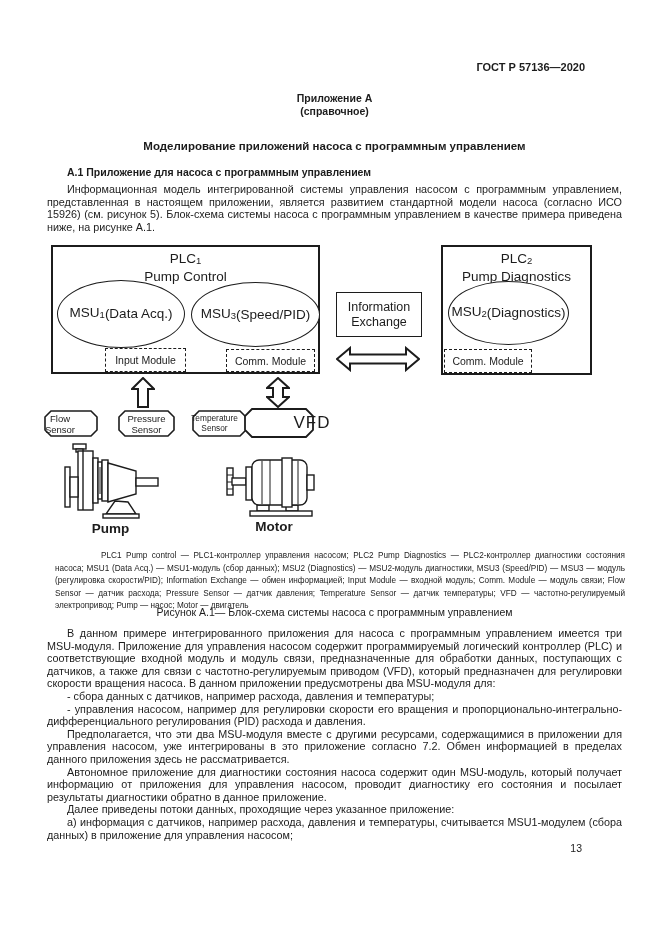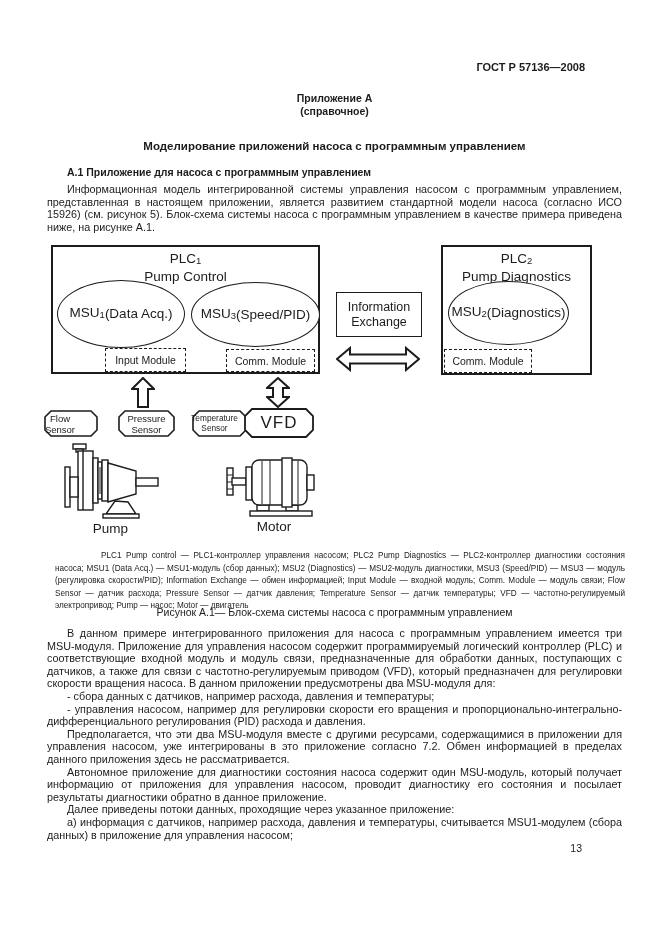--- a/index.html
+++ b/index.html
@@ -22,34 +22,34 @@
     font-size:13.5px;line-height:15.5px;text-align:center;}
   .module{border:1.5px dashed #1c1c1c;background:#fff;display:flex;align-items:center;justify-content:center;
     font-size:10.5px;text-align:left;}
   .info-box{border:1.6px solid #1c1c1c;background:#fff;display:flex;flex-direction:column;align-items:center;justify-content:center;
     font-size:12.5px;line-height:15px;text-align:center;}
   .sensor{display:flex;flex-direction:column;align-items:center;justify-content:center;text-align:center;}
   .sensor .shape{position:absolute;left:0;top:0;}
   .sensor .lbl{position:relative;font-size:9.5px;line-height:11px;}
   .sensor .lbl-small{position:relative;font-size:8.3px;line-height:9.8px;}
   .vfd-lbl{position:relative;font-size:17px;letter-spacing:1px;}
-  .machine-label{text-align:center;font-size:13.5px;}
+  .machine-label{text-align:center;font-size:13.5px;font-weight:bold;}
   .legend{top:542px;left:47px;width:570px;font-size:8.2px;line-height:12.5px;text-align:justify;text-indent:46px;margin:8px;}
   .fig-caption{top:606px;left:47px;width:575px;text-align:center;font-size:10.5px;}
   .body-text{top:627px;left:47px;width:575px;}
   .body-text p{font-size:10.8px;line-height:12.6px;text-align:justify;text-indent:20px;margin:0;}
   .page-number{top:842px;left:47px;width:535px;text-align:right;font-size:10.5px;}
   svg{display:block;}
 </style>
 </head>
 <body>
 
 <div class="page">
 
-  <div class="abs doc-header">ГОСТ Р 57136—2008</div>
+  <div class="abs doc-header">ГОСТ Р 57136—2020</div>
 
   <div class="abs appendix">
     <div>Приложение А</div>
     <div>(справочное)</div>
   </div>
 
   <div class="abs doc-title">Моделирование приложений насоса с программным управлением</div>
 
   <div class="abs section-heading">А.1 Приложение для насоса с программным управлением</div>
 
@@ -113,21 +113,21 @@
     <div class="lbl">Pressure</div>
     <div class="lbl">Sensor</div>
   </div>
   <div class="abs sensor" style="left:192px;top:410px;width:45px;height:27px;align-items:center;">
     <svg class="shape" width="55" height="27" viewBox="0 0 55 27">
         <polygon points="7,1 48,1 54,7 54,20 48,26 7,26 1,20 1,7" fill="#fff" stroke="#1c1c1c" stroke-width="1.6"></polygon>
       </svg>
     <div class="lbl-small">Temperature</div>
     <div class="lbl-small">Sensor</div>
   </div>
-  <div class="abs sensor" style="left:244px;top:408px;width:70px;height:30px;">
+  <div class="abs sensor" style="left:244px;top:408px;width:70px;height:30px;padding-left:33px;">
     <svg class="shape" width="70" height="30" viewBox="0 0 70 30">
         <polygon points="8,1 62,1 69,8 69,22 62,29 8,29 1,22 1,8" fill="#fff" stroke="#1c1c1c" stroke-width="1.8"></polygon>
       </svg>
     <div class="vfd-lbl">VFD</div>
   </div>
 
   <svg class="abs" style="left:58px;top:441px;" width="105" height="80" viewBox="0 0 105 80" fill="#fff" stroke="#1c1c1c" stroke-width="1.4">
     <rect x="15" y="3" width="13" height="5"></rect>
     <rect x="18" y="8" width="7" height="3"></rect>
     <rect x="20" y="10" width="15" height="59"></rect>

